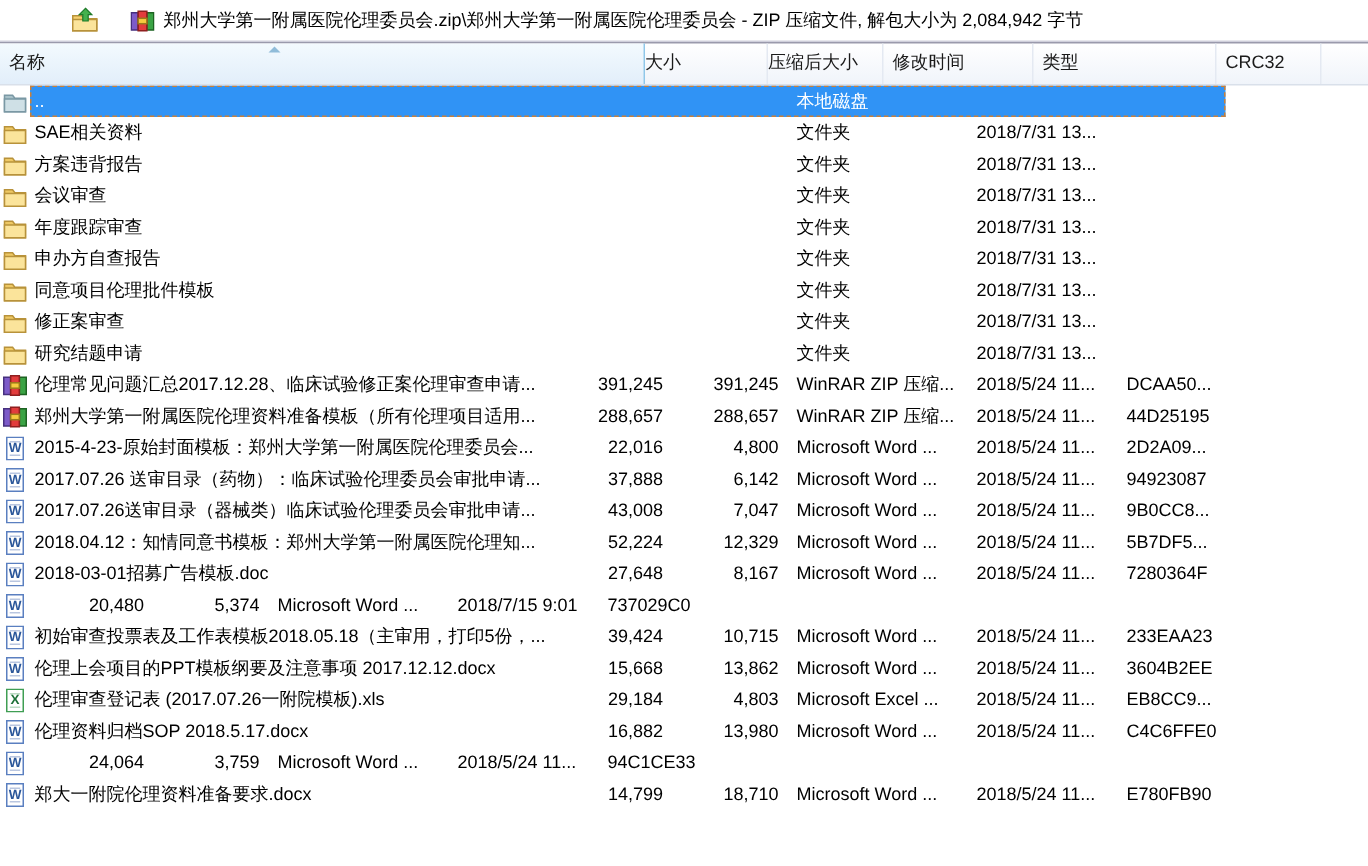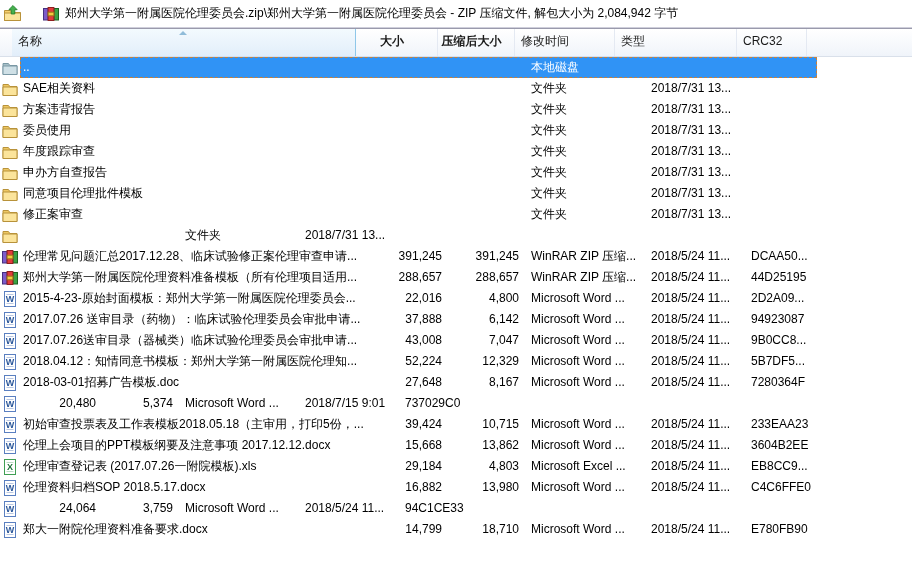--- a/index.html
+++ b/index.html
@@ -3,39 +3,39 @@
 <meta charset="utf-8">
 <style>
   html,body{margin:0;padding:0;}
   body{
     width:912px;height:577px;background:#ffffff;overflow:hidden;
     font-family:"Liberation Sans", sans-serif; color:#000;
   }
   
   .topbar{
     height:27px;background:#ffffff;border-bottom:1px solid #cfcfdb;
-    display:flex;align-items:center;position:relative;
+    display:flex;align-items:center;position:relative;padding-left:44px;
   }
   .upicon{margin-left:3px;width:19px;height:19px;display:block;}
   .pathwrap{display:flex;align-items:center;margin-left:21px;}
   .zipicon{width:16px;height:16px;display:block;}
   .pathtext{margin-left:6px;font-size:12px;white-space:nowrap;color:#000;}
   
   .colheader{
     position:relative;height:27px;border-top:1px solid #9a9aac;
     background:linear-gradient(#ffffff,#f0f4fa);
     border-bottom:1px solid #d9e0ea;display:flex;box-sizing:content-box;
   }
   .hcell{
     box-sizing:border-box;height:100%;line-height:25px;font-size:12px;
     color:#1a1a1a;border-right:1px solid #e4e9f2;overflow:hidden;white-space:nowrap;
   }
   .hcell.sorted{background:linear-gradient(#f3fafe,#e2eefa);border-right:1px solid #8fc7e9;}
   .hcell.al{padding-left:6px;}
-  .hcell.ar{text-align:center;padding-right:9px;font-weight:bold;}
+  .hcell.ar{text-align:left;padding-right:9px;}
   .sortarrow{
     position:absolute;left:179px;top:2px;width:0;height:0;
     border-left:4px solid transparent;border-right:4px solid transparent;
     border-bottom:4px solid #90bcd9;
   }
   
   .filelist{background:#fff;}
   .row{display:flex;height:21px;align-items:center;}
   .iconcell{width:20px;padding-left:2px;box-sizing:border-box;display:flex;align-items:center;flex:none;}
   .iconcell svg{display:block;}
@@ -73,21 +73,21 @@
           <rect x="5.1" y="1.5" width="5.8" height="13" fill="#e23c3c" stroke="#8f1f1f"></rect>
           <rect x="5.1" y="6.2" width="5.8" height="3.6" fill="#f6cb3f" stroke="#9a7a1a"></rect>
         </svg>
       </span>
       <span class="pathtext">郑州大学第一附属医院伦理委员会.zip\郑州大学第一附属医院伦理委员会 - ZIP 压缩文件, 解包大小为 2,084,942 字节</span>
     </div>
   </div>
 
   <div class="colheader" id="colheader">
     <span class="sortarrow"></span>
-  <div class="hcell al sorted" style="width: 344px; margin-left: 12px;">名称</div>
+  <div class="hcell al sorted" style="width: 430px;">名称</div>
       <div class="hcell ar" style="width: 82px;">大小</div>
       <div class="hcell ar" style="width: 77px;">压缩后大小</div>
       <div class="hcell al" style="width: 100px;">修改时间</div>
       <div class="hcell al" style="width: 122px;">类型</div>
       <div class="hcell al" style="width: 70px;">CRC32</div>
     </div>
 
   <div class="filelist" id="filelist">
       <div class="row">
         <span class="iconcell">
@@ -138,21 +138,21 @@
         </div>
       </div>
       <div class="row">
         <span class="iconcell">
           <svg width="16" height="16" viewBox="0 0 16 16">
             <path d="M1 3.5 h5.4 l1.5 2 H15 v9 H1 z" fill="#eec864" stroke="#b8923a"></path>
             <path d="M1 6 h14 v8.5 H1 z" fill="#fbe49b" stroke="#b8923a"></path>
           </svg>
         </span>
         <div class="rowbody">
-          <div class="c name">委员使用</div>
+          <div class="c name">会议审查</div>
           <div class="c size"></div>
           <div class="c packed"></div>
           <div class="c type">文件夹</div>
           <div class="c mod">2018/7/31 13...</div>
           <div class="c crc"></div>
         </div>
       </div>
       <div class="row">
         <span class="iconcell">
           <svg width="16" height="16" viewBox="0 0 16 16">
@@ -218,20 +218,21 @@
         </div>
       </div>
       <div class="row">
         <span class="iconcell">
           <svg width="16" height="16" viewBox="0 0 16 16">
             <path d="M1 3.5 h5.4 l1.5 2 H15 v9 H1 z" fill="#eec864" stroke="#b8923a"></path>
             <path d="M1 6 h14 v8.5 H1 z" fill="#fbe49b" stroke="#b8923a"></path>
           </svg>
         </span>
         <div class="rowbody">
+          <div class="c name">研究结题申请</div>
           <div class="c size"></div>
           <div class="c packed"></div>
           <div class="c type">文件夹</div>
           <div class="c mod">2018/7/31 13...</div>
           <div class="c crc"></div>
         </div>
       </div>
       <div class="row">
         <span class="iconcell">
           <svg width="16" height="16" viewBox="0 0 16 16">

